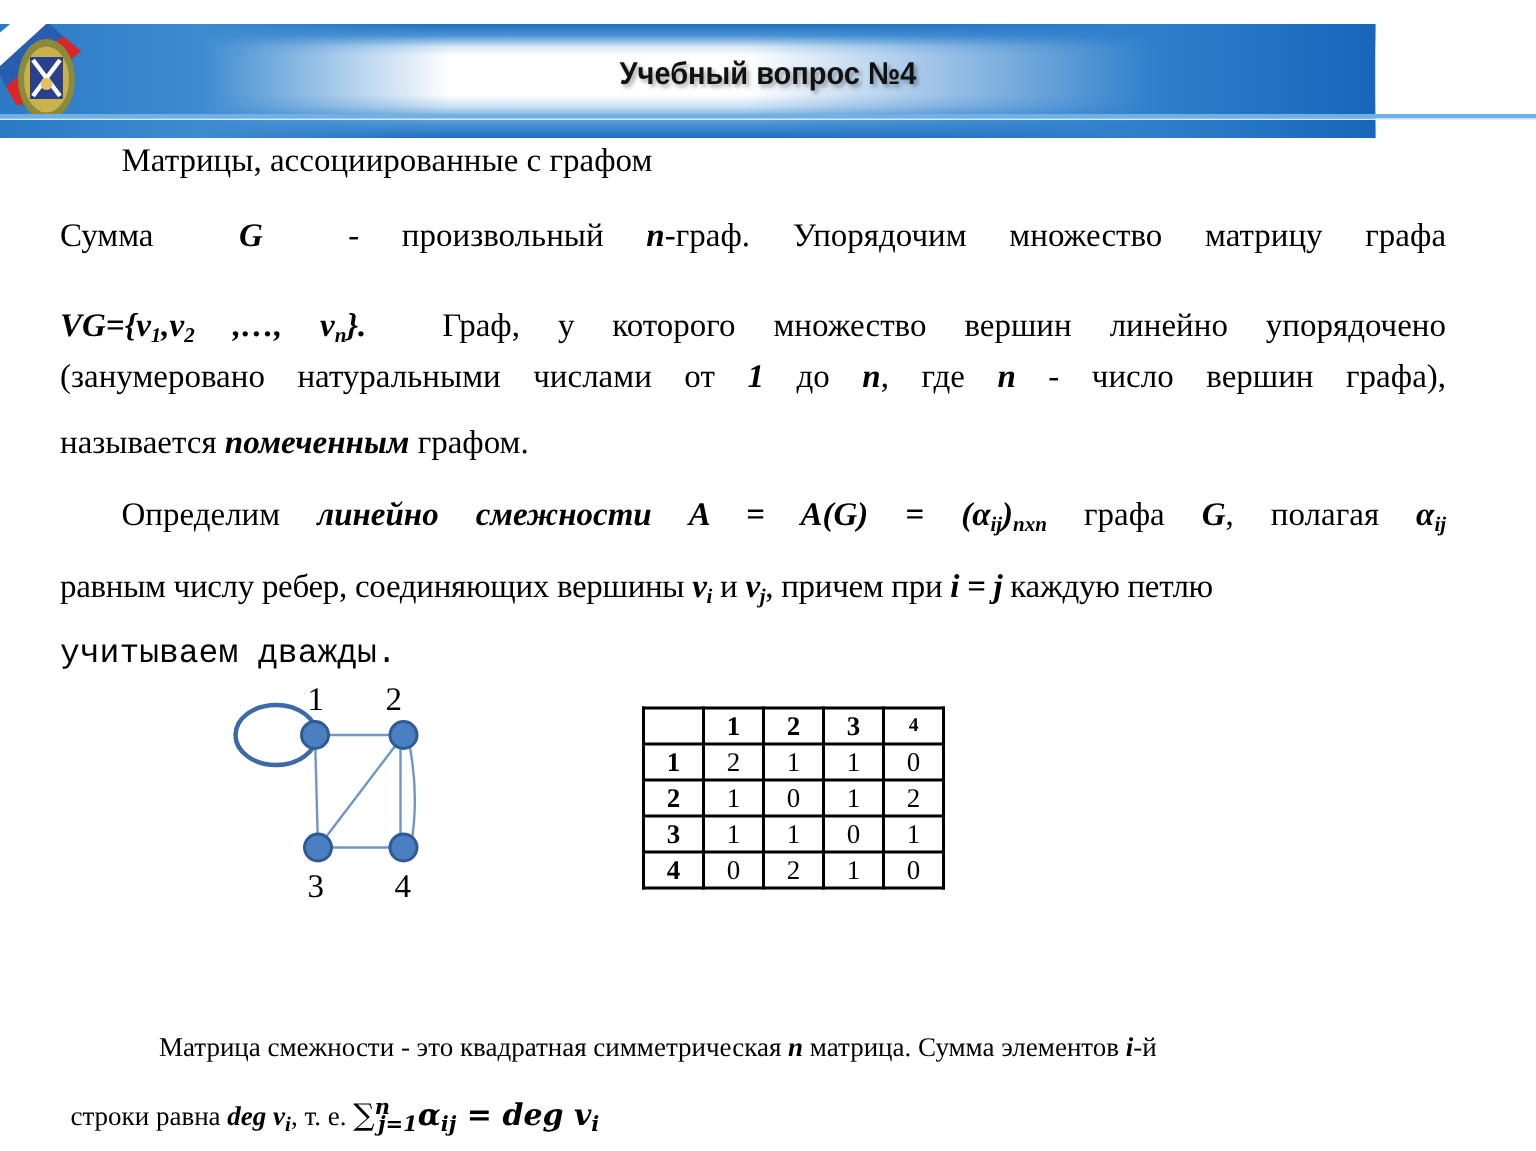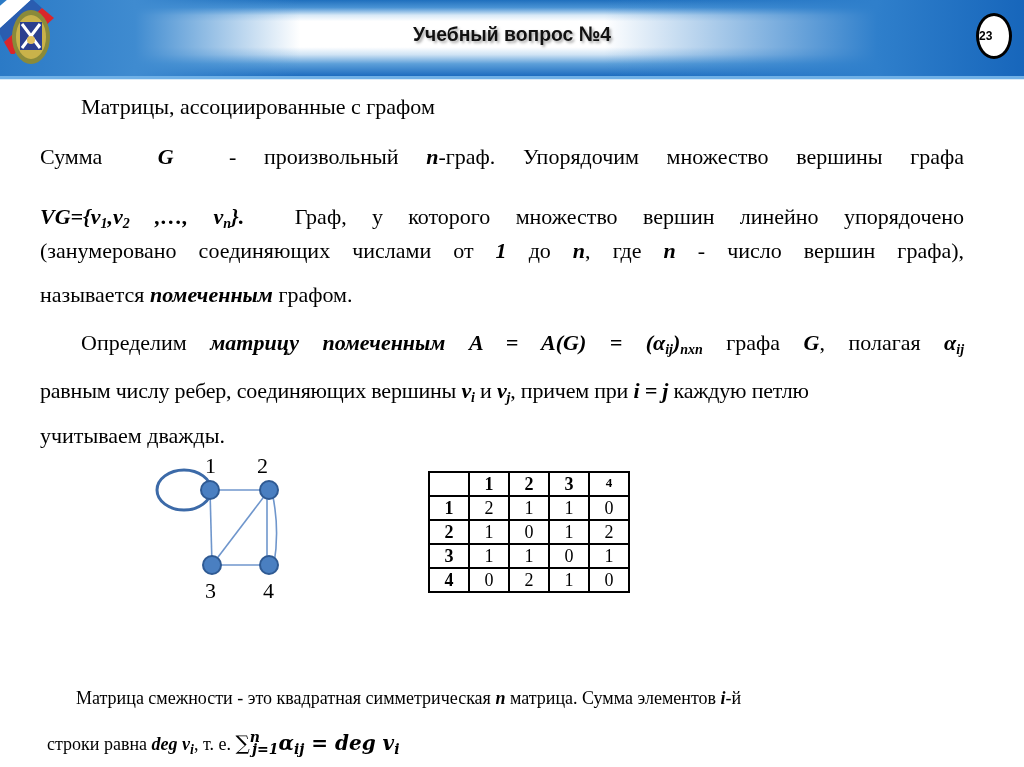--- a/index.html
+++ b/index.html
@@ -1,19 +1,19 @@
 <!DOCTYPE html>
 <html><head>
 <meta charset="utf-8">
 <style>
   html, body { margin:0; padding:0; }
   body { width:1024px; height:767px; background:#ffffff; position:relative; overflow:hidden; font-family:"Liberation Serif", serif; color:#000; }
 
   
-  .header { position:absolute; left:0; top:0; width:1024px; height:76px;
+  .header { position:absolute; left:0; top:16px; width:917px; height:76px;
     background: linear-gradient(180deg, #1f6fbd 0%, #4a93d4 10%, #d8e9f7 20%, #ffffff 28%, #ffffff 62%, #cfe3f4 72%, #5c9fd9 84%, #1d6cbf 100%);
     overflow:hidden; }
   .header .side-l { position:absolute; left:0; top:0; width:300px; height:76px;
     background: linear-gradient(90deg, #2b7ac6 0%, #3f8bd0 45%, rgba(255,255,255,0) 100%); }
   .header .side-r { position:absolute; right:0; top:0; width:420px; height:76px;
     background: linear-gradient(270deg, #1766bb 0%, #2f7fcb 35%, rgba(255,255,255,0) 100%); }
   .header-line { position:absolute; left:0; top:76px; width:1024px; height:3px; background:#6fb0e6; }
   .header-line2 { position:absolute; left:0; top:79px; width:1024px; height:1px; background:#d9ebf8; }
 
   .flag { position:absolute; left:-10px; top:-6px; width:70px; height:60px; }
@@ -70,39 +70,39 @@
   </svg>
   <div class="title">Учебный вопрос №4</div>
   <div class="page-num">23</div>
 </div>
 <div class="header-line"></div>
 <div class="header-line2"></div>
 
 <div class="p b" style="left:81px; top:96px;">Матрицы, ассоциированные с графом</div>
 
 <div class="just" style="top:146px;">
-  <span>Сумма</span>&nbsp;&nbsp;<span class="bi">G</span>&nbsp;&nbsp;<span>- произвольный</span>&nbsp;<span class="bi">n</span><span>-граф. Упорядочим множество вершины графа</span>
+  <span>Сумма</span>&nbsp;&nbsp;<span class="bi">G</span>&nbsp;&nbsp;<span>- произвольный</span>&nbsp;<span class="bi">n</span><span>-граф. Упорядочим множество матрицу графа</span>
 </div>
 <div class="just" style="top:206px;">
   <span class="bi"><span>VG={v</span><sub>1</sub><span>,v</span><sub>2</sub><span> ,…, v</span><sub>n</sub><span>}.</span></span>&nbsp;&nbsp;<span>Граф, у которого множество вершин линейно упорядочено</span>
 </div>
 <div class="just" style="top:240px;">
-  <span>(занумеровано соединяющих числами от</span> <span class="bi">1</span> <span>до</span> <span class="bi">n</span><span>, где</span> <span class="bi">n</span> <span>- число вершин графа),</span>
+  <span>(занумеровано натуральными числами от</span> <span class="bi">1</span> <span>до</span> <span class="bi">n</span><span>, где</span> <span class="bi">n</span> <span>- число вершин графа),</span>
 </div>
 <div class="p" style="left:40px; top:284px;text-align:right;">
   <span>называется</span> <span class="bi">помеченным</span> <span>графом.</span>
 </div>
 
 <div class="just" style="left:81px; width:883px; top:332px;">
-  <span>Определим</span> <span class="bi">матрицу помеченным</span> <span class="bi"><span>A = A(G) = (α</span><sub>ij</sub><span>)</span><sub>nxn</sub></span> <span>графа</span> <span class="bi">G</span><span>, полагая</span> <span class="bi"><span>α</span><sub>ij</sub></span>
+  <span>Определим</span> <span class="bi">линейно смежности</span> <span class="bi"><span>A = A(G) = (α</span><sub>ij</sub><span>)</span><sub>nxn</sub></span> <span>графа</span> <span class="bi">G</span><span>, полагая</span> <span class="bi"><span>α</span><sub>ij</sub></span>
 </div>
 <div class="p" style="left:40px; top:380px; letter-spacing:-0.2px;">
   <span>равным числу ребер, соединяющих вершины</span> <span class="bi"><span>v</span><sub>i</sub></span> <span>и</span> <span class="bi"><span>v</span><sub>j</sub></span><span>, причем при</span> <span class="bi">i = j</span> <span>каждую петлю</span>
 </div>
-<div class="p" style="left:40px; top:425px;">учитываем дважды.</div>
+<div class="p" style="left:40px; top:425px;font-family:Liberation Mono, monospace;">учитываем дважды.</div>
 
 <div class="graph">
   <svg width="170" height="160" viewBox="0 0 170 160">
     <ellipse cx="44" cy="40" rx="27" ry="20" fill="none" stroke="#3c6aa8" stroke-width="3"></ellipse>
     <line x1="70" y1="40" x2="129" y2="40" stroke="#6f96cc" stroke-width="1.6"></line>
     <line x1="70" y1="40" x2="72" y2="115" stroke="#6f96cc" stroke-width="1.6"></line>
     <line x1="129" y1="40" x2="72" y2="115" stroke="#6f96cc" stroke-width="1.6"></line>
     <line x1="127" y1="40" x2="127" y2="115" stroke="#6f96cc" stroke-width="1.6"></line>
     <path d="M132 42 Q140 78 134 114" fill="none" stroke="#6f96cc" stroke-width="1.6"></path>
     <line x1="72" y1="115" x2="129" y2="115" stroke="#6f96cc" stroke-width="1.6"></line>
@@ -150,19 +150,19 @@
   <tr>
     <td class="hdr">4</td>
     <td>0</td>
     <td>2</td>
     <td>1</td>
     <td>0</td>
   </tr>
 </tbody>
   </table>
 
-<div class="foot" style="left:76px; top:688px;">
+<div class="foot" style="left:106px; top:688px;">
   <span class="b">Матрица смежности</span> <span>- это квадратная симметрическая</span> <span class="bi">n</span> <span>матрица. Сумма элементов</span> <span class="bi">i</span><span>-й</span>
 </div>
 <div class="foot" style="left:47px; top:731px;">
   <span>строки равна</span> <span class="bi"><span>deg v</span><sub>i</sub></span><span>, т. е.</span>
   <span class="math"><span style="font-style:normal; font-weight:normal;">∑</span><sup>n</sup><sub style="margin-left:-8px;">j=1</sub><span>α</span><sub>ij</sub><span> = deg v</span><sub>i</sub></span>
 </div>
 
 </body></html>

